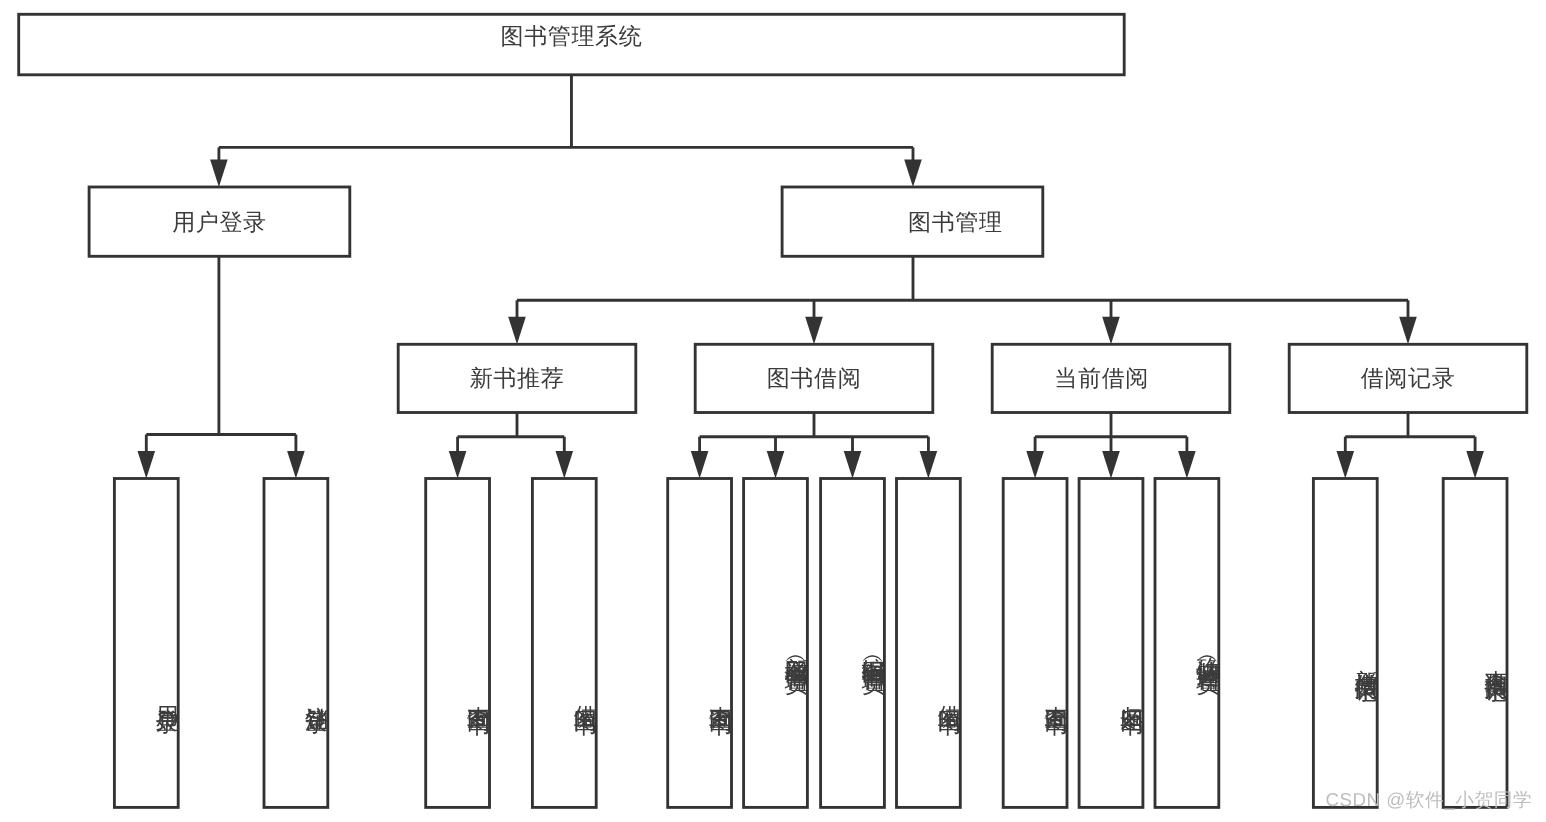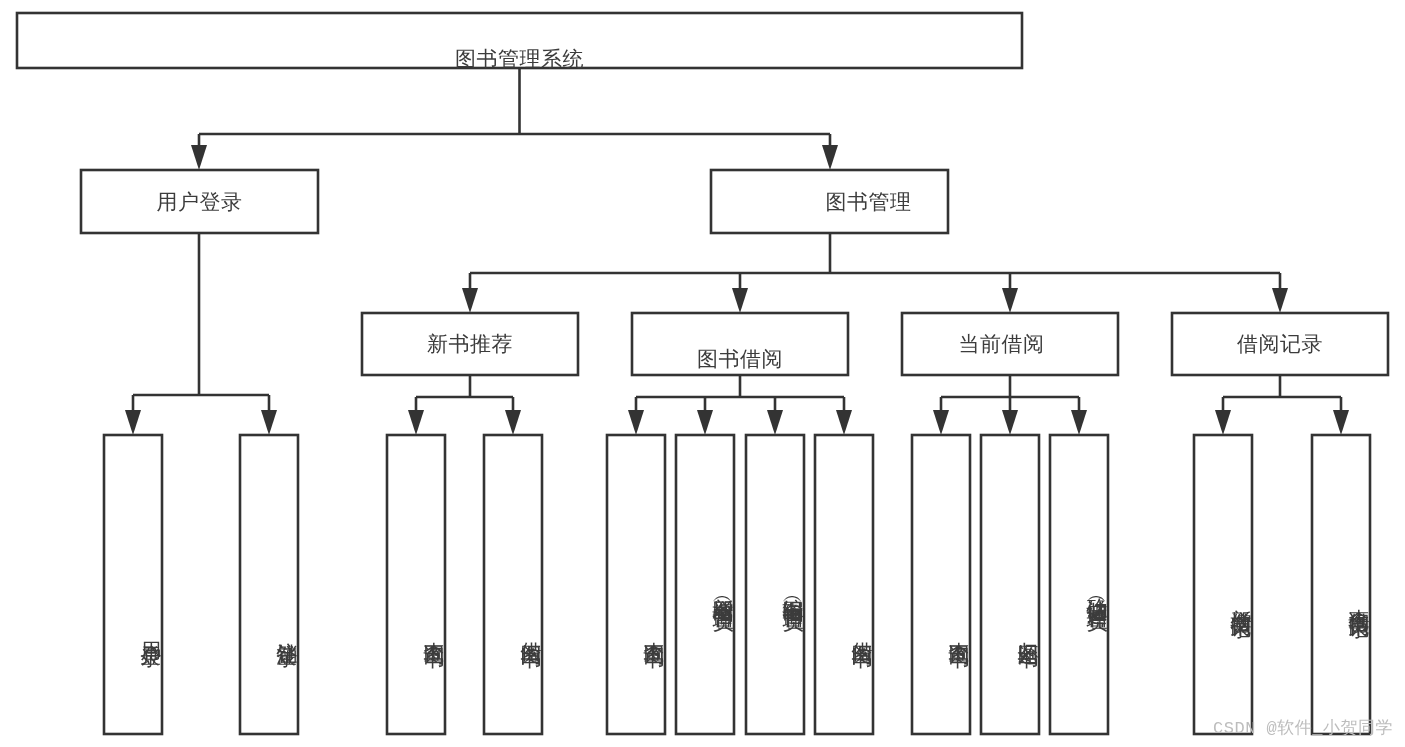--- a/index.html
+++ b/index.html
@@ -61,21 +61,21 @@
     letter-spacing: 2px;
     line-height: 1;
     align-items: flex-start;
     justify-content: center;
     padding-top: 6px;
   }
   .watermark {
     position: absolute;
     color: #bdbdbd;
     font-size: 17px;
-    font-family: Liberation Mono, monospace;
+    font-family: Liberation Sans, sans-serif;
     white-space: nowrap;
     letter-spacing: 0.5px;
   }
 </style>
 </head>
 <body>
 
 <div id="diagram-root">
 
   <svg class="diagram-svg" viewBox="0 0 1405 747" xmlns="http://www.w3.org/2000/svg">
@@ -171,27 +171,27 @@
     <rect class="node-box" x="676" y="435" width="58" height="299"></rect>
     <rect class="node-box" x="746" y="435" width="58" height="299"></rect>
     <rect class="node-box" x="815" y="435" width="58" height="299"></rect>
     <rect class="node-box" x="912" y="435" width="58" height="299"></rect>
     <rect class="node-box" x="981" y="435" width="58" height="299"></rect>
     <rect class="node-box" x="1050" y="435" width="58" height="299"></rect>
     <rect class="node-box" x="1194" y="435" width="58" height="299"></rect>
     <rect class="node-box" x="1312" y="435" width="58" height="299"></rect>
   </svg>
 
-  <div class="node-label horizontal" style="left:17px; top:13px; width:1005px; height:40px;margin-top:26px;">图书管理系统</div>
+  <div class="node-label horizontal" style="left:17px; top:13px; width:1005px; height:40px;">图书管理系统</div>
 
   <div class="node-label horizontal" style="left:81px; top:170px; width:237px; height:63px;">用户登录</div>
   <div class="node-label horizontal" style="left:750px; top:170px; width:237px; height:63px;">图书管理</div>
 
   <div class="node-label horizontal" style="left:362px; top:313px; width:216px; height:62px;">新书推荐</div>
-  <div class="node-label horizontal" style="left:632px; top:328px; width:216px; height:62px;">图书借阅</div>
+  <div class="node-label horizontal" style="left:632px; top:313px; width:216px; height:62px;">图书借阅</div>
   <div class="node-label horizontal" style="left:902px; top:313px; width:199px; height:62px;">当前借阅</div>
   <div class="node-label horizontal" style="left:1172px; top:313px; width:216px; height:62px;">借阅记录</div>
 
   <div class="node-label vertical" style="left:104px; top:518px; width:58px; height:216px;">用户登录</div>
   <div class="node-label vertical" style="left:240px; top:518px; width:58px; height:216px;">注销登录</div>
   <div class="node-label vertical" style="left:387px; top:518px; width:58px; height:216px;">查询图书</div>
   <div class="node-label vertical" style="left:484px; top:518px; width:58px; height:216px;">借阅图书</div>
   <div class="node-label vertical" style="left:607px; top:518px; width:58px; height:216px;">查询图书</div>
   <div class="node-label vertical" style="left:676px; top:440px; width:58px; height:294px;">新增图书（管理员）</div>
   <div class="node-label vertical" style="left:746px; top:440px; width:58px; height:294px;">编辑图书（管理员）</div>

